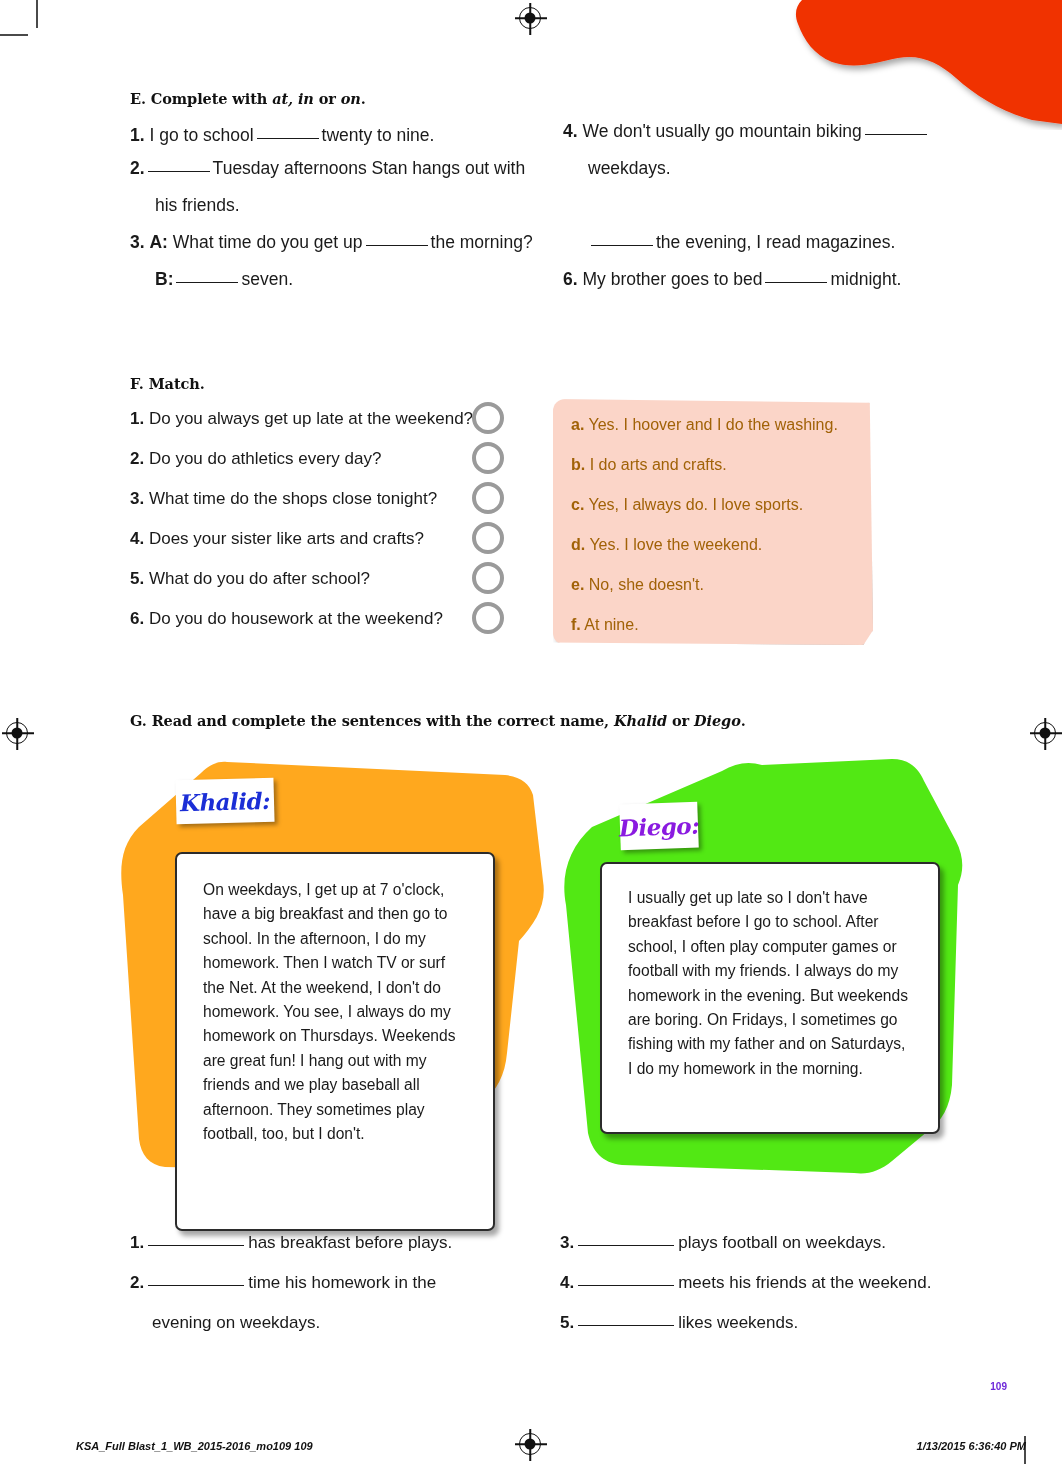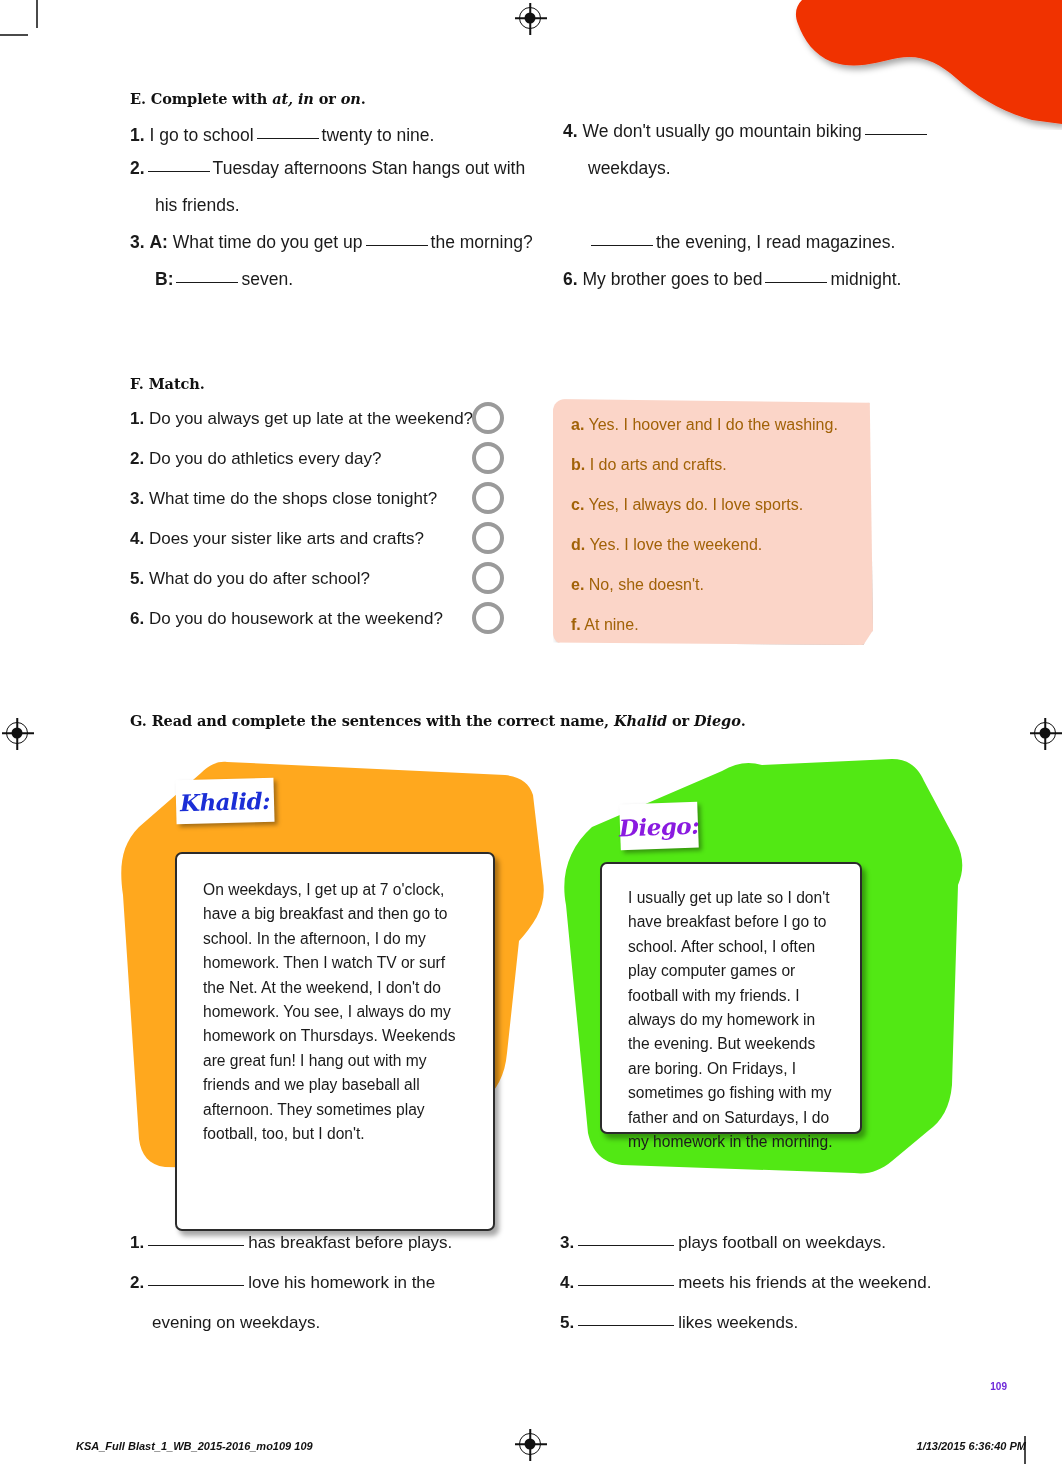--- a/index.html
+++ b/index.html
@@ -338,29 +338,29 @@
   </div>
 
   <svg class="blob-green" style="left:552px;top:755px;width:418px;height:425px;" viewBox="0 0 418 425" preserveAspectRatio="none">
     <path d="M40 72 L170 16 C184 8 196 6 210 10 L340 4 C356 4 366 12 372 26 L404 86 C412 102 412 116 406 130 L400 330 C398 352 390 366 376 376 L340 406 C328 416 316 420 302 418 L70 410 C50 408 40 396 36 378 L14 150 C8 118 18 92 40 72 Z" fill="#52e814"></path>
   </svg>
 
   <div class="name-tag" style="left:620px;top:803px;width:78px;height:46px;transform:rotate(-2deg);">
     <span style="color:#8a1ae0;font-size:23px;">Diego:</span>
   </div>
 
-  <div class="note-card" style="left:600px;top:862px;width:262px;height:272px;padding:22px 26px 0 26px;">
+  <div class="note-card" style="left:600px;top:862px;width:340px;height:272px;padding:22px 26px 0 26px;">
     <div class="note-text">I usually get up late so I don't have breakfast before I go to school. After school, I often play computer games or football with my friends. I always do my homework in the evening. But weekends are boring. On Fridays, I sometimes go fishing with my father and on Saturdays, I do my homework in the morning.</div>
   </div>
 
   <div class="fill-line" style="left:130px;top:1232px;">
     <span class="qnum">1.</span><span class="blank-md"></span><span>has breakfast before plays.</span>
   </div>
   <div class="fill-line" style="left:130px;top:1272px;">
-    <span class="qnum">2.</span><span class="blank-md"></span><span>love his homework in the</span>
+    <span class="qnum">2.</span><span class="blank-md"></span><span>time his homework in the</span>
   </div>
   <div class="fill-line" style="left:152px;top:1312px;">evening on weekdays.</div>
 
   <div class="fill-line" style="left:560px;top:1232px;">
     <span class="qnum">3.</span><span class="blank-md"></span><span>plays football on weekdays.</span>
   </div>
   <div class="fill-line" style="left:560px;top:1272px;">
     <span class="qnum">4.</span><span class="blank-md"></span><span>meets his friends at the weekend.</span>
   </div>
   <div class="fill-line" style="left:560px;top:1312px;">

